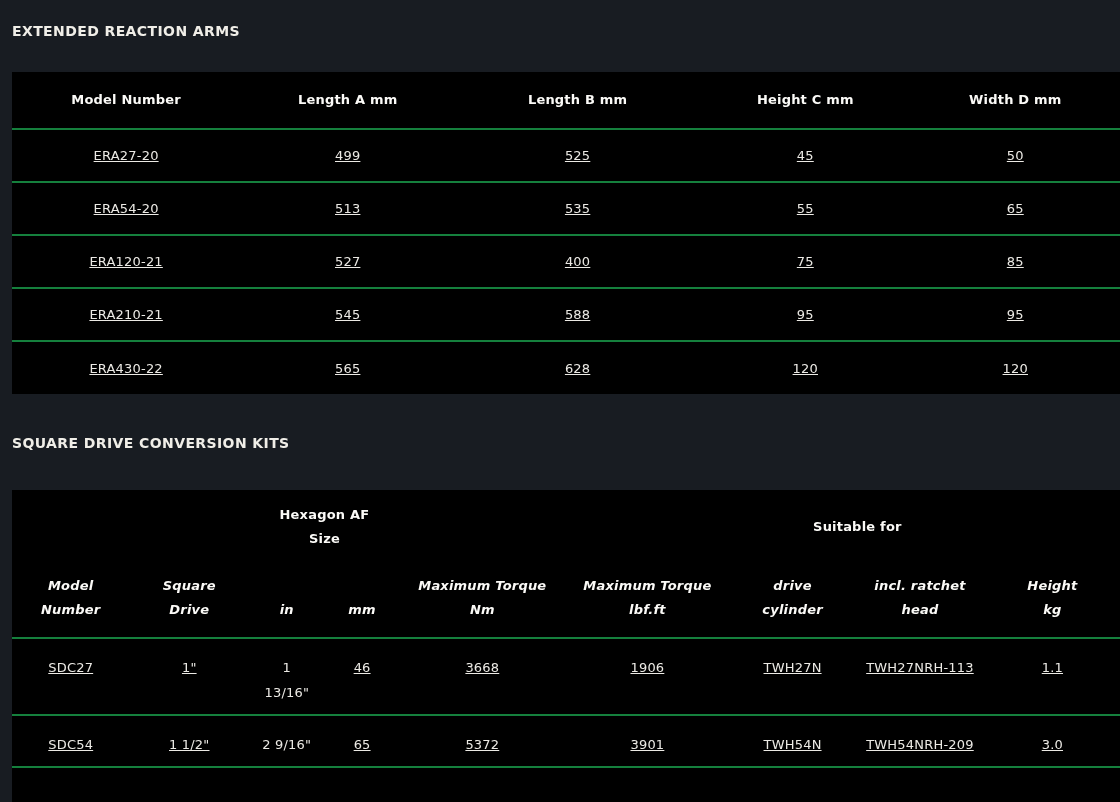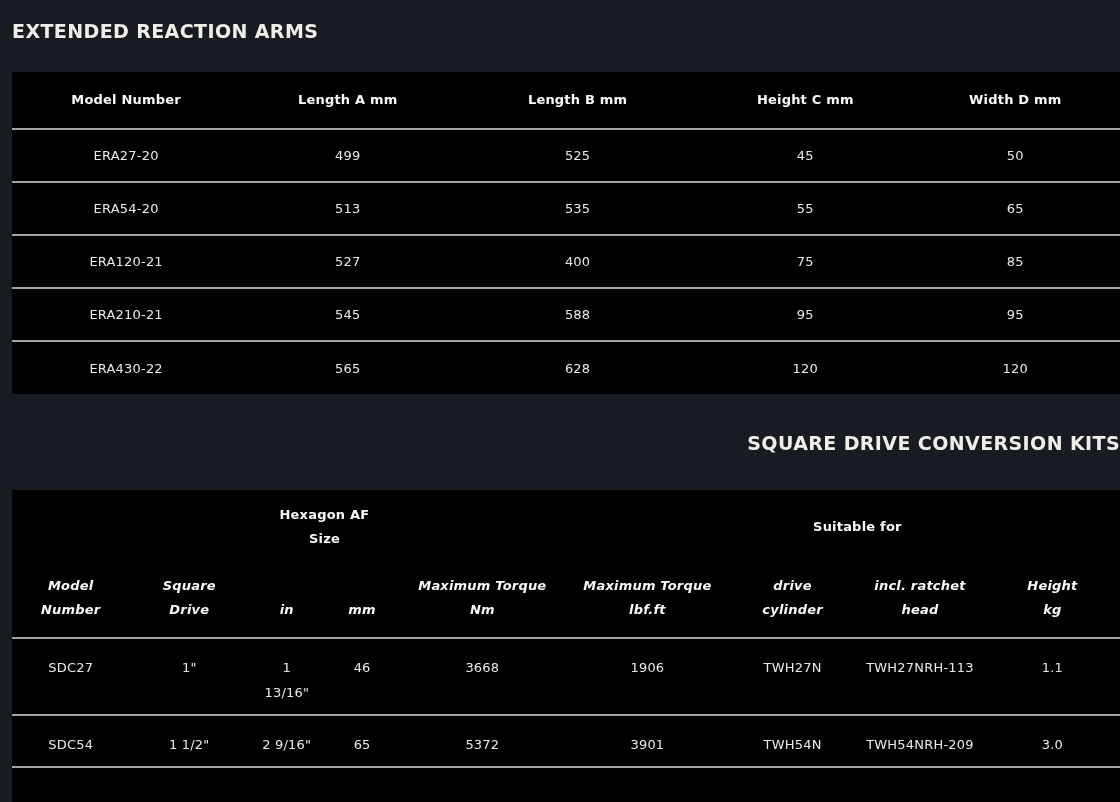--- a/index.html
+++ b/index.html
@@ -9,28 +9,28 @@
   body {
     width: 1120px;
     height: 802px;
     overflow: hidden;
     background: #181c22;
     font-family: "DejaVu Sans", sans-serif;
     color: #eceae5;
   }
   .section-title {
     margin: 0 0 0 12px;
-    font-size: 19px;
+    font-size: 14px;
     line-height: 22px;
     font-weight: bold;
     letter-spacing: 0.4px;
     color: #f0eee8;
   }
   #title-1 { margin-top: 20px; }
-  #title-2 { margin-top: 38px; text-align: right; }
+  #title-2 { margin-top: 38px; }
   table.spec-table {
     width: 1108px;
     margin-left: 12px;
     border-collapse: collapse;
     background: #000000;
     table-layout: fixed;
   }
   #table-1 { margin-top: 30px; }
   #table-2 { margin-top: 36px; }
   .spec-table th {
@@ -62,21 +62,21 @@
   #table-2 td {
     height: 48px;
     vertical-align: top;
     padding: 16px 8px 9px;
   }
   #table-2 td .narrow {
     display: inline-block;
     max-width: 50px;
     white-space: normal;
   }
-  tr.data-row, tr.filler-row { border-top: 2px solid #a3a3a3; }
+  tr.data-row, tr.filler-row { border-top: 2px solid #15803d; text-decoration: underline; }
   #table-2 tr.filler-row td { height: 40px; }
 </style>
 </head>
 <body>
 
 <div>
 
   <h2 id="title-1" class="section-title">EXTENDED REACTION ARMS</h2>
 
   <table id="table-1" class="spec-table">

